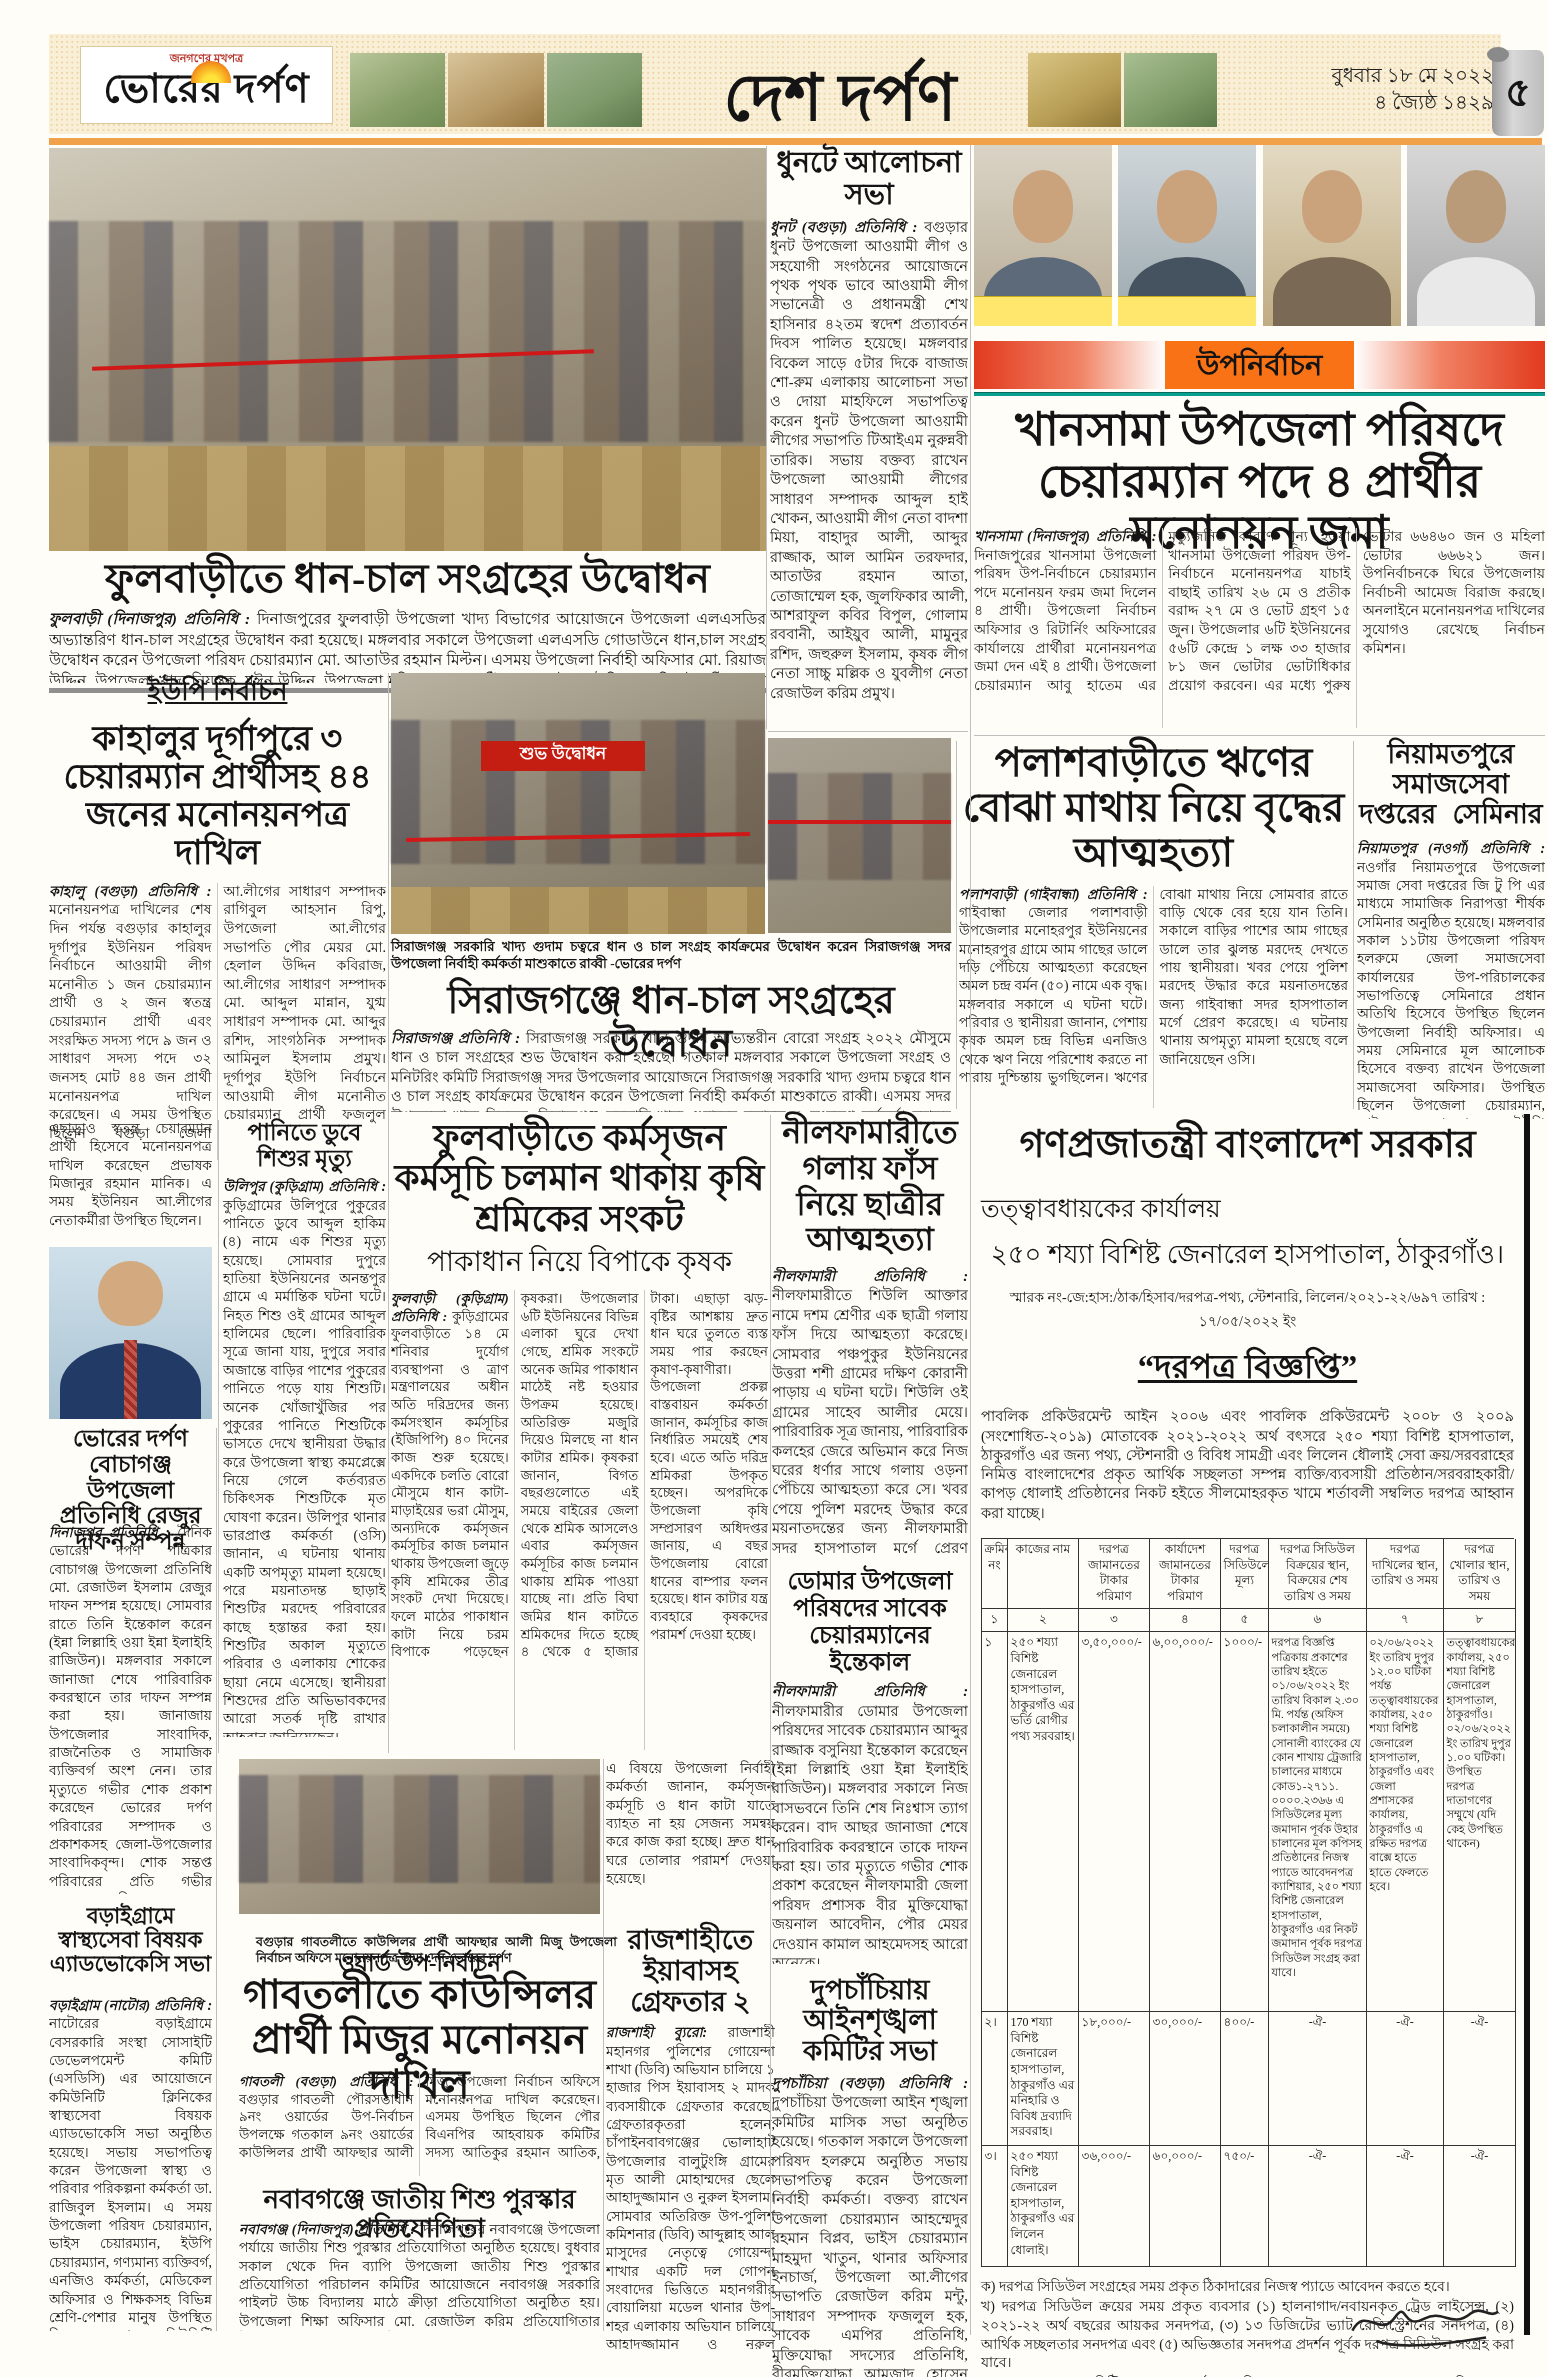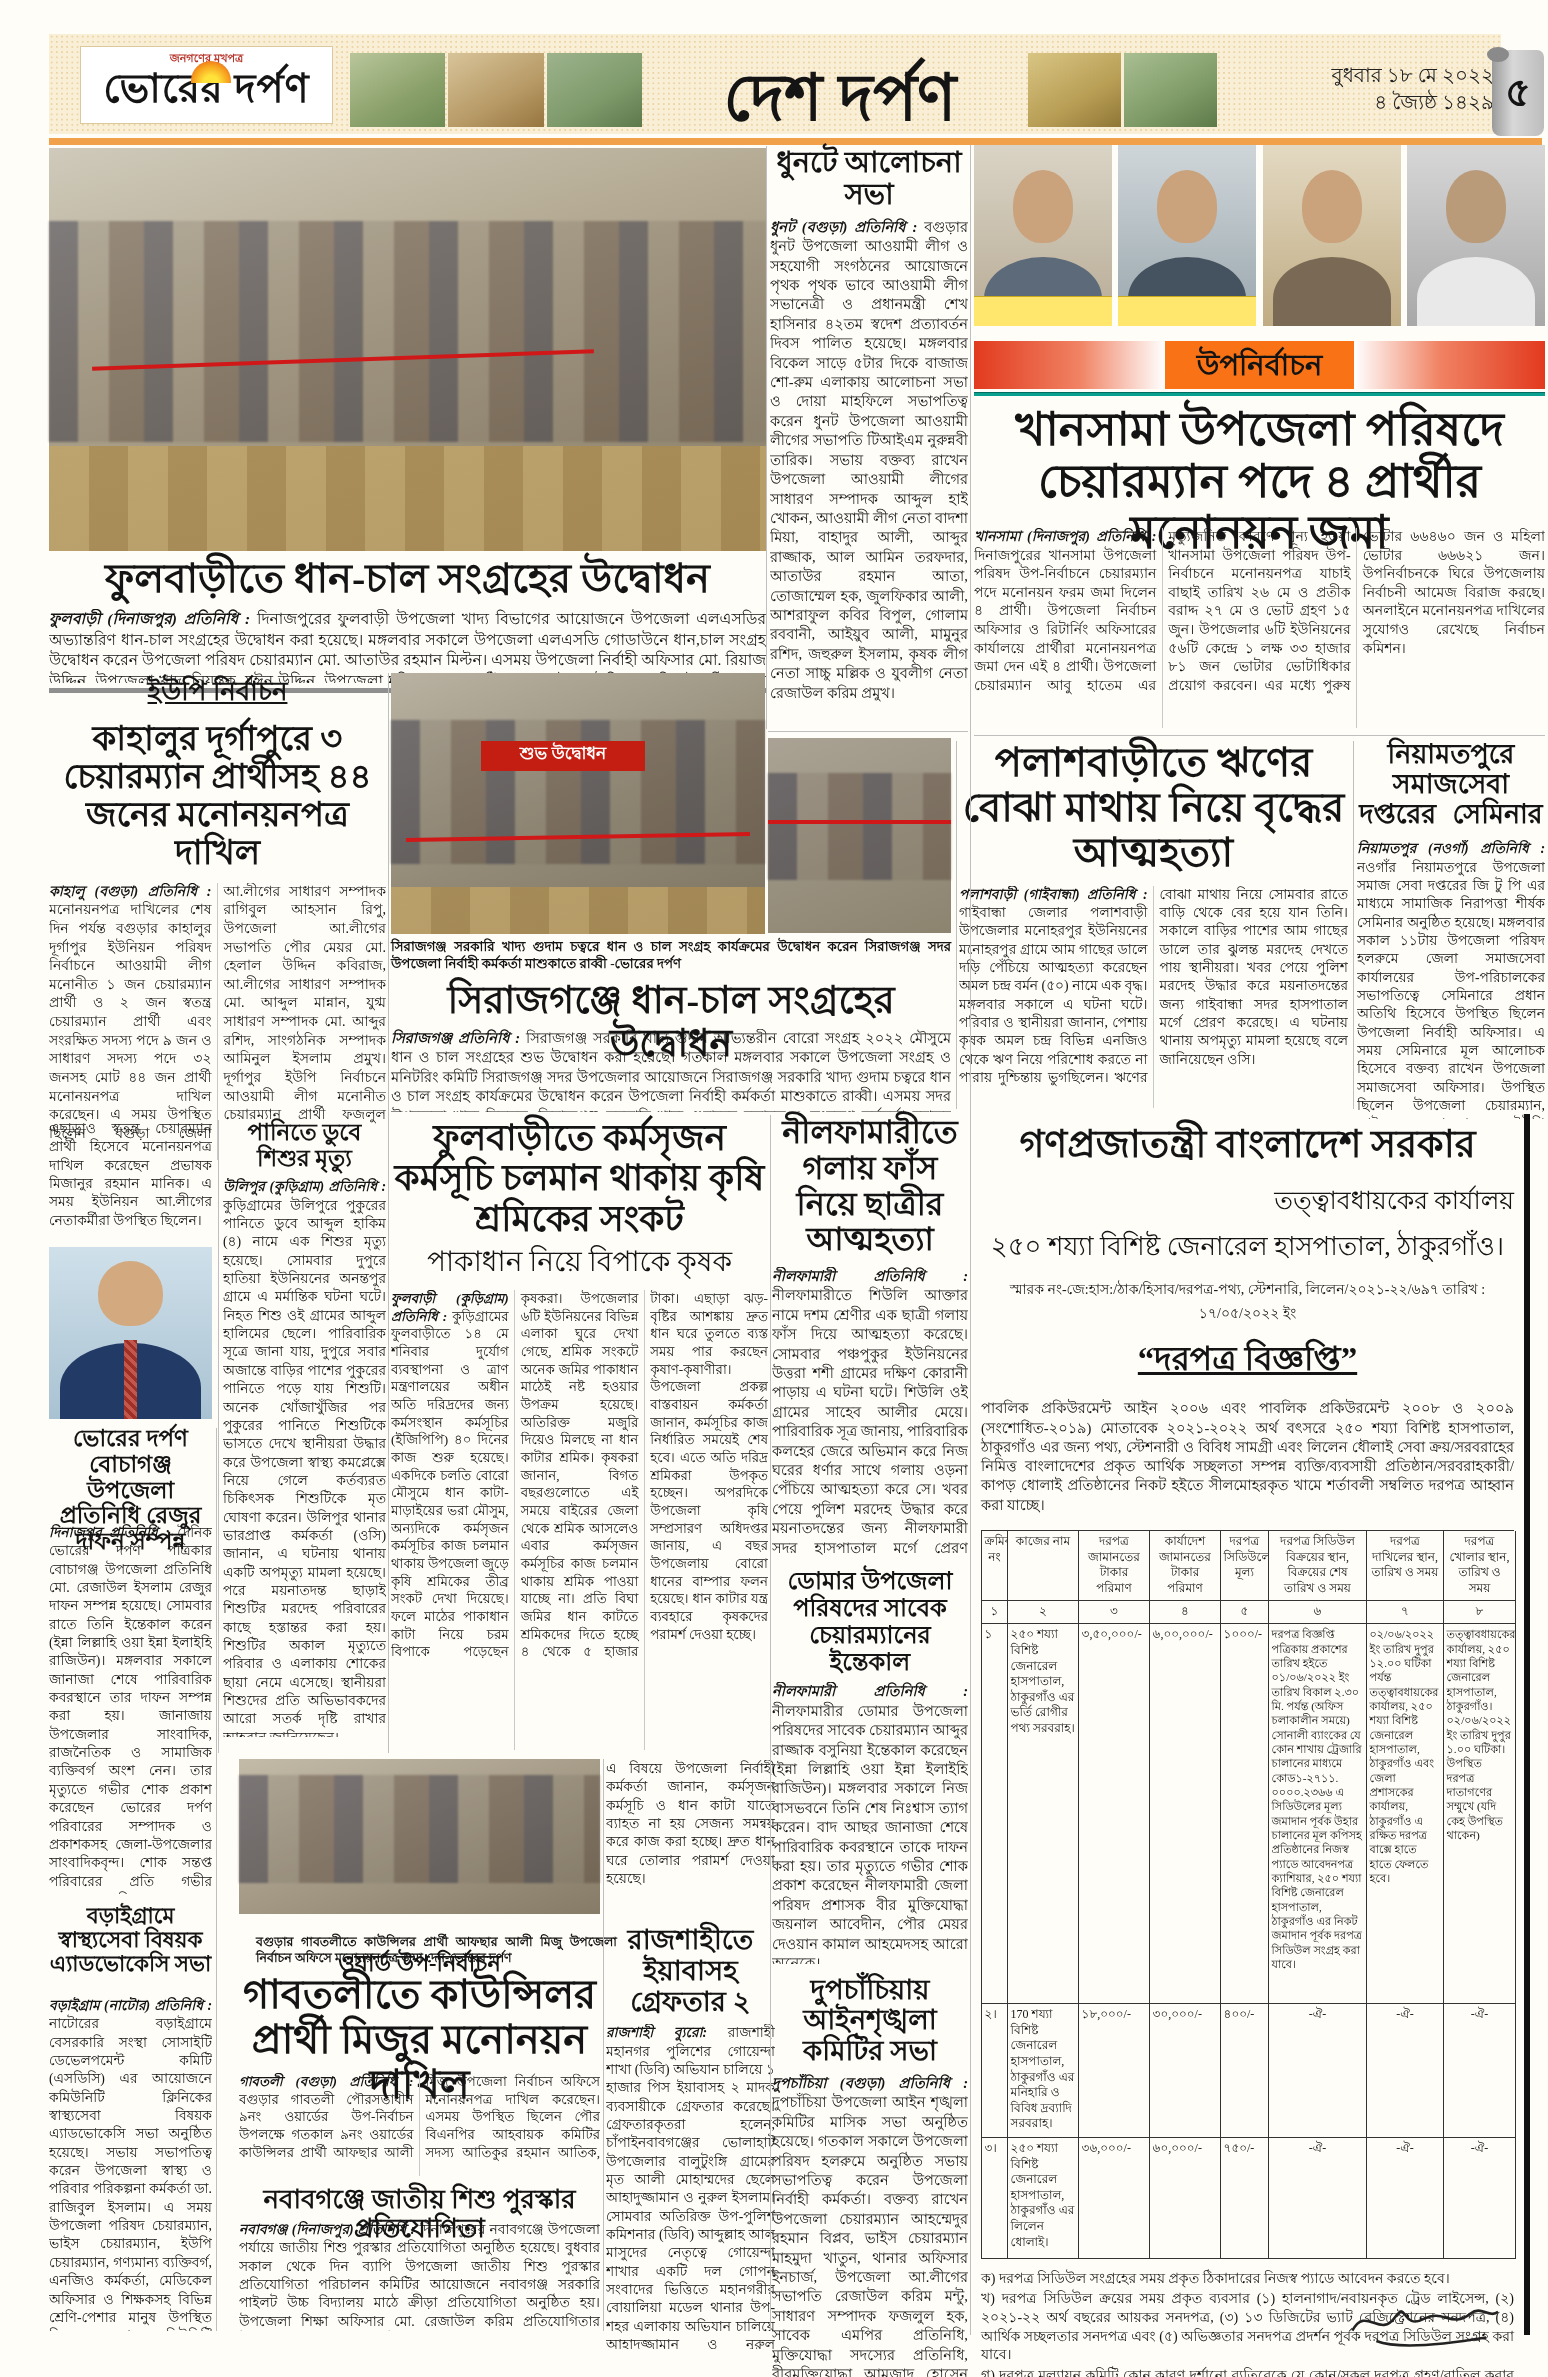--- a/index.html
+++ b/index.html
@@ -49,21 +49,21 @@
   .caption{font-size:13.3px;font-weight:bold;line-height:1.25;text-align:justify;}
   
   .banner{left:974px;top:341px;width:571px;height:48px;display:flex;align-items:stretch;}
   .banner .bar-l{flex:1;background:linear-gradient(90deg,#e23a1e 0%,#f08263 55%,#ffffff 100%);}
   .banner .bar-r{flex:1;background:linear-gradient(270deg,#e23a1e 0%,#f08263 55%,#ffffff 100%);}
   .banner .mid{width:189px;background:#f97316;text-align:center;font-size:29px;font-weight:bold;line-height:48px;}
   .teal-line{left:974px;top:392px;width:571px;height:3.4px;background:#0aa08f;border-top:0.9px solid #046b60;}
   
   .tender{left:981px;top:1114px;width:533px;}
   .tender .t-gov{font-size:38px;font-weight:bold;text-align:center;}
-  .tender .t-office{font-size:25px;text-align:right;margin-top:3px;}
+  .tender .t-office{font-size:25px;text-align:left;margin-top:11px;}
   .tender .t-hosp{font-size:26px;text-align:center;margin-top:1.7px;}
   .tender .t-memo{font-size:14px;text-align:center;margin-top:8.6px;}
   .tender .t-title{font-size:33px;font-weight:bold;text-align:center;text-decoration:underline;margin-top:6.9px;}
   .tender .t-intro{font-size:14.6px;line-height:1.32;text-align:justify;margin-top:10.3px;}
   .tgrid{display:grid;grid-template-columns:26px 71px 71px 71px 48px 98px 77px 72px;
          border-left:0.9px solid #333;border-top:0.9px solid #333;margin-top:12px;font-size:12px;line-height:1.3;}
   .tgrid>div{border-right:0.9px solid #333;border-bottom:0.9px solid #333;padding:3.4px 2.6px;overflow:hidden;}
   .tgrid .th{text-align:center;font-weight:normal;}
   .tgrid .num{text-align:center;}
   .tgrid .small{font-size:11.2px;line-height:1.28;}

